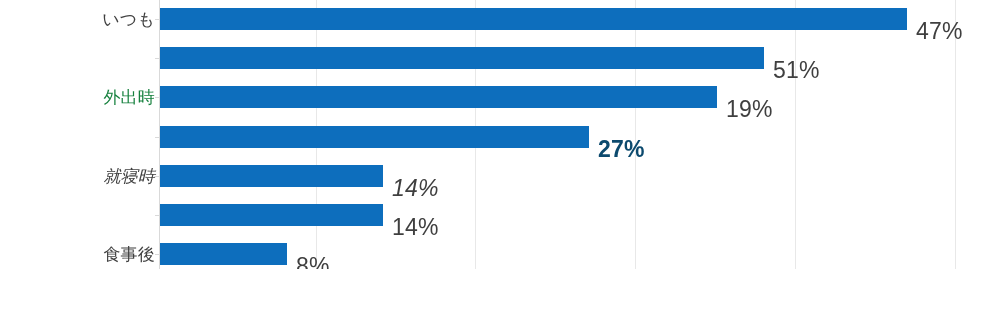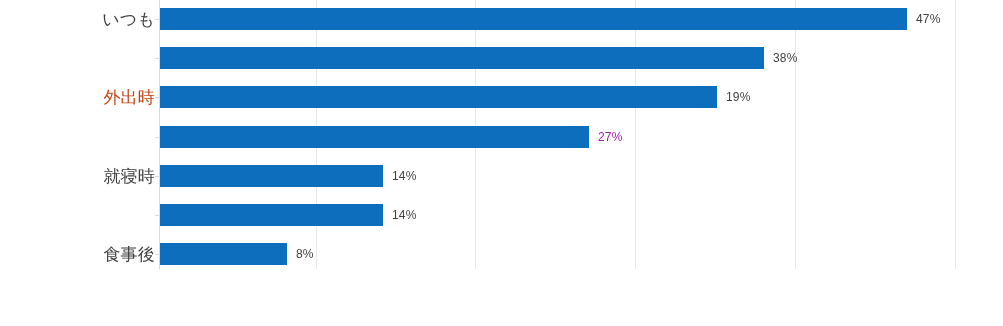--- a/index.html
+++ b/index.html
@@ -74,24 +74,24 @@
     top: 8px;
     height: 22px;
   }
   .bar {
     height: 22px;
     background: #0d6ebd;
     display: block;
   }
   .value-label {
     position: absolute;
-    top: 8px;
+    top: 20px;
     height: 22px;
     line-height: 22px;
-    font-size: 12px;
+    font-size: 23px;
     color: #3f3f3f;
     white-space: nowrap;
     letter-spacing: 0.2px;
   }
 </style>
 </head>
 <body>
 
 <div id="chart-root" style="background: rgb(255, 255, 255);">
 
@@ -112,38 +112,38 @@
         <div class="bar-wrap" style="width: 747px;">
           <span class="bar" style="width: 747px; background: rgb(13, 110, 189);"></span>
         </div>
         <div class="value-label" style="left: 916px; color: rgb(63, 63, 63);">47%</div>
       </div>
       <div class="bar-row" style="top: 39.2px;">
         <div class="tick-mark" style="background: rgb(217, 217, 217);"></div>
         <div class="bar-wrap" style="width: 604px;">
           <span class="bar" style="width: 604px; background: rgb(13, 110, 189);"></span>
         </div>
-        <div class="value-label" style="left: 773px; color: rgb(63, 63, 63);">38%</div>
+        <div class="value-label" style="left: 773px; color: rgb(63, 63, 63);">51%</div>
       </div>
       <div class="bar-row" style="top: 78.4px;">
-        <div class="cat-label" style="color: #c2410c;">外出時</div>
+        <div class="cat-label" style="color: #15803d;">外出時</div>
         <div class="tick-mark" style="background: rgb(217, 217, 217);"></div>
         <div class="bar-wrap" style="width: 557px;">
           <span class="bar" style="width: 557px; background: rgb(13, 110, 189);"></span>
         </div>
         <div class="value-label" style="left: 726px; color: rgb(63, 63, 63);">19%</div>
       </div>
       <div class="bar-row" style="top: 117.6px;">
         <div class="tick-mark" style="background: rgb(217, 217, 217);"></div>
         <div class="bar-wrap" style="width: 429px;">
           <span class="bar" style="width: 429px; background: rgb(13, 110, 189);"></span>
         </div>
-        <div class="value-label" style="left: 598px; color: #a21caf;">27%</div>
+        <div class="value-label" style="left: 598px; color: #0c4a6e; font-weight: bold;">27%</div>
       </div>
-      <div class="bar-row" style="top: 156.8px;">
+      <div class="bar-row" style="top: 156.8px; font-style: italic;">
         <div class="cat-label" style="color: rgb(63, 63, 63);">就寝時</div>
         <div class="tick-mark" style="background: rgb(217, 217, 217);"></div>
         <div class="bar-wrap" style="width: 223px;">
           <span class="bar" style="width: 223px; background: rgb(13, 110, 189);"></span>
         </div>
         <div class="value-label" style="left: 392px; color: rgb(63, 63, 63);">14%</div>
       </div>
       <div class="bar-row" style="top: 196px;">
         <div class="tick-mark" style="background: rgb(217, 217, 217);"></div>
         <div class="bar-wrap" style="width: 223px;">

